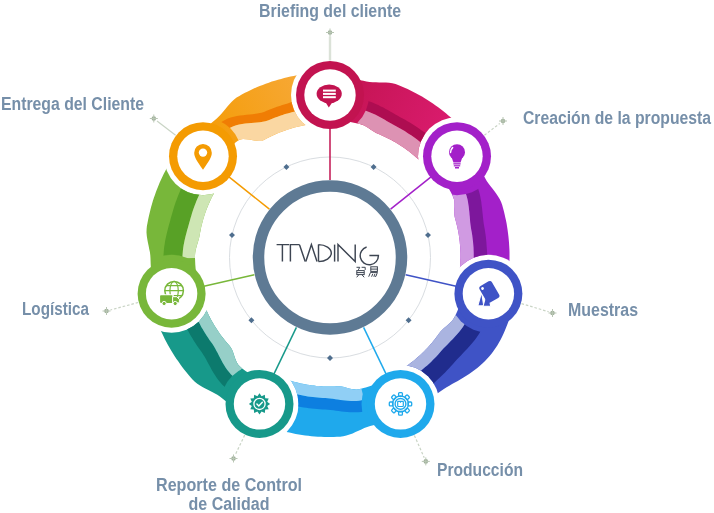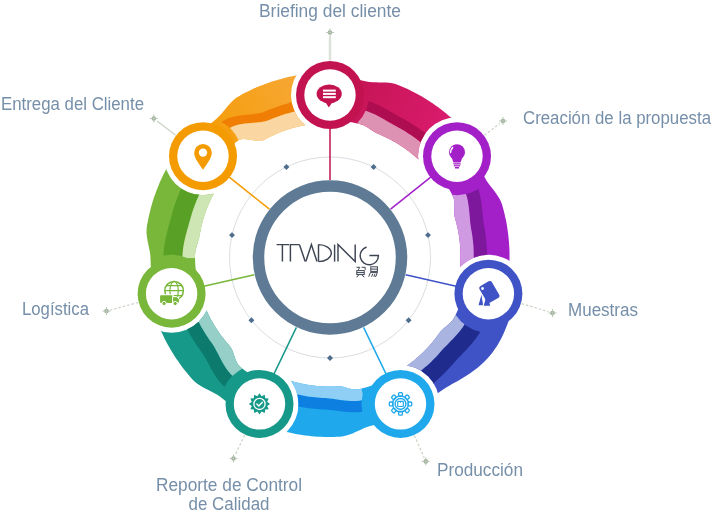--- a/index.html
+++ b/index.html
@@ -1,16 +1,16 @@
 <!DOCTYPE html>
 <html><head>
 <meta charset="utf-8">
 <style>
 html,body { margin:0; padding:0; background:#ffffff; }
-#stage { position:relative; width:712px; height:513px; overflow:hidden; }
+#stage { position:relative; width:712px; height:513px; overflow:hidden;font-weight:bold; }
 </style>
 </head>
 <body>
 <div id="stage">
 <svg width="714" height="513" viewBox="0 0 714 513">
 <defs>
 <linearGradient id="gpink" gradientUnits="userSpaceOnUse" x1="330.0" y1="91.5" x2="459.8" y2="154.0">
           <stop offset="0" stop-color="#c21350"></stop>
           <stop offset="1" stop-color="#de1d73"></stop>
         </linearGradient>

